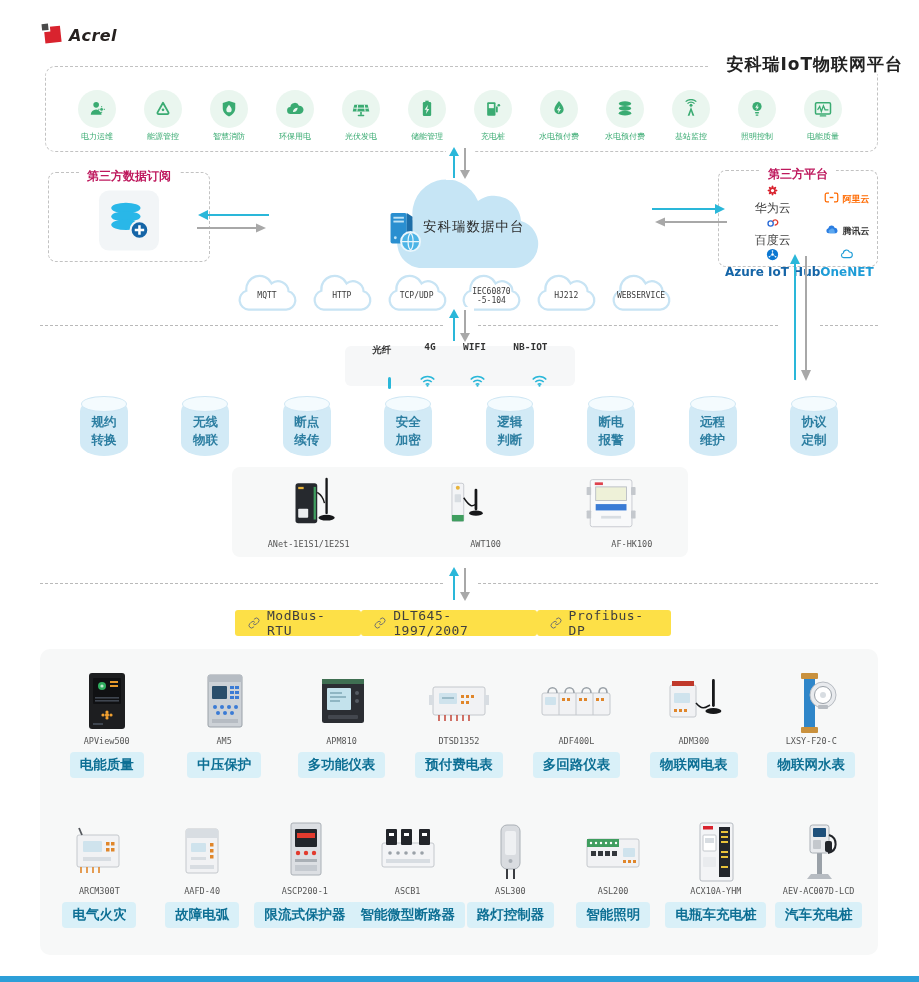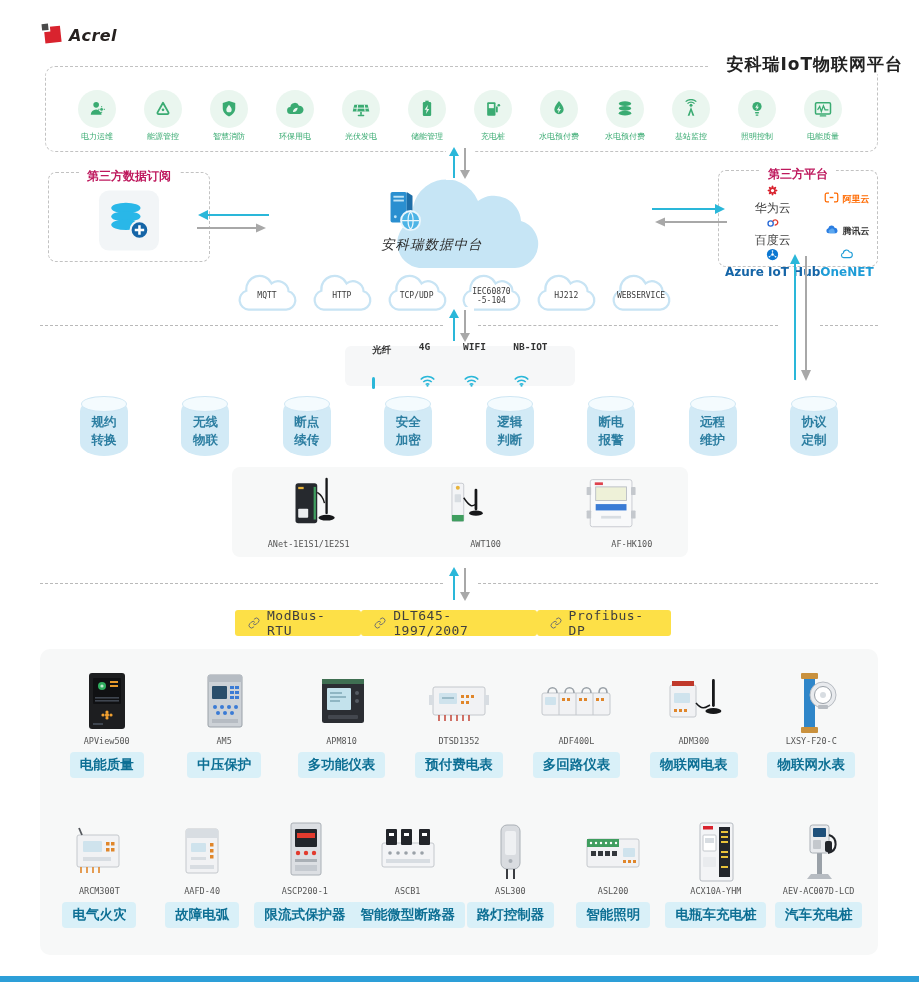--- a/index.html
+++ b/index.html
@@ -33,39 +33,39 @@
   .tp-item svg{width:15px;height:15px;}
   .tp-label{font-size:12px;color:#444;margin-top:1px;white-space:nowrap;}
   .tp-item.aliyun .tp-label{color:#ff6a00;font-weight:bold;font-size:9px;}
   .tp-item.tencent .tp-label{color:#333;font-weight:bold;font-size:9px;}
   .tp-item.azure .tp-label{color:#1565a7;font-weight:bold;}
   .tp-item.onenet .tp-label{color:#1e9cd7;font-weight:bold;}
 
   
   .main-cloud{position:absolute;left:381px;top:176px;width:172px;height:100px;}
   .main-cloud .cloud-shape{position:absolute;inset:0;}
-  .mc-content{position:absolute;inset:0;display:flex;flex-direction:column;z-index:2;font-style:italic;}
+  .mc-content{position:absolute;inset:0;display:flex;flex-direction:row;align-items:center;z-index:2;}
   .mc-content svg.server{width:42px;height:44px;margin-top:14px;}
   .mc-label{font-size:13.5px;color:#2b2b2b;letter-spacing:1px;margin-top:2px;}
 
   
   .pclouds{position:absolute;left:234px;top:272px;width:440px;display:flex;justify-content:space-between;}
   .pcloud{position:relative;width:66px;height:44px;}
   .pcloud svg{position:absolute;inset:0;width:100%;height:100%;}
   .pcloud-label{position:absolute;inset:4px 0 0 0;display:flex;align-items:center;justify-content:center;text-align:center;font-family:"DejaVu Sans Mono","Liberation Mono",monospace;font-size:8px;color:#3a3a3a;line-height:1.15;white-space:pre-line;}
 
   
   .divider{position:absolute;height:0;border-top:1px dashed #b9b9b9;}
 
   
   .arrow{position:absolute;background:#fff;z-index:4;}
 
   
   .net-box{position:absolute;left:345px;top:346px;width:230px;height:40px;background:#f6f7f8;border-radius:6px;display:flex;justify-content:space-evenly;align-items:center;}
-  .net-item{display:flex;flex-direction:column;align-items:flex-start;gap:20px;}
+  .net-item{display:flex;flex-direction:column;align-items:flex-end;gap:20px;}
   .net-label{font-size:9.5px;font-weight:bold;color:#333;font-family:"DejaVu Sans Mono","Liberation Mono",monospace;}
   .fiber-bar{width:3px;height:12px;background:#2ab7d9;border-radius:1.5px;}
 
   
   .features{position:absolute;left:80px;top:398px;width:758px;display:flex;justify-content:space-between;}
   .cyl{position:relative;width:48px;height:58px;background:#d2eaf6;border-radius:24px/13px;}
   .cyl::before{content:"";position:absolute;top:-2px;left:1px;width:44px;height:14px;background:#f4fbfe;border:1px solid #cfe7f4;border-radius:50%;}
   .cyl-text{position:absolute;top:15px;left:0;width:100%;text-align:center;font-size:12.5px;font-weight:bold;color:#2c7ea1;line-height:1.45;}
 
   

